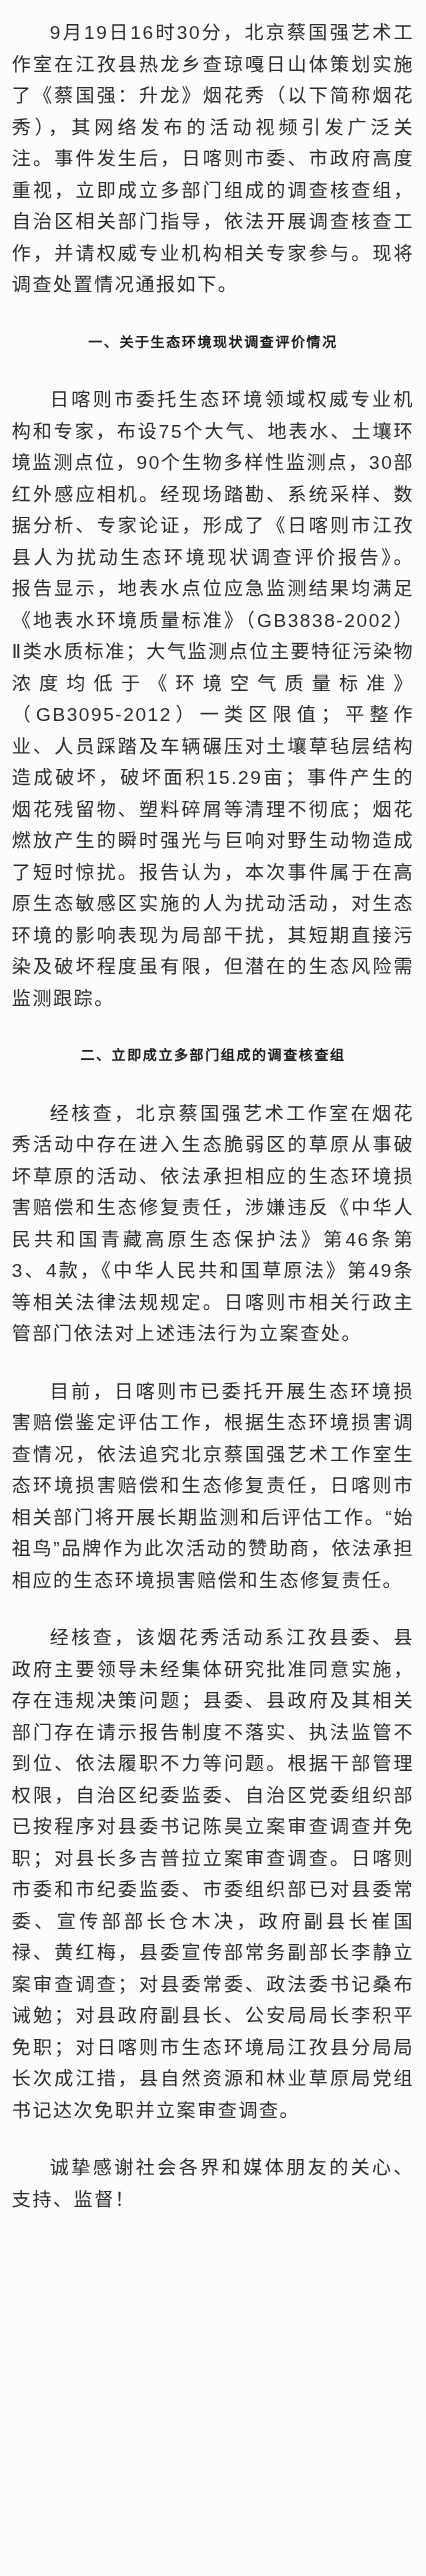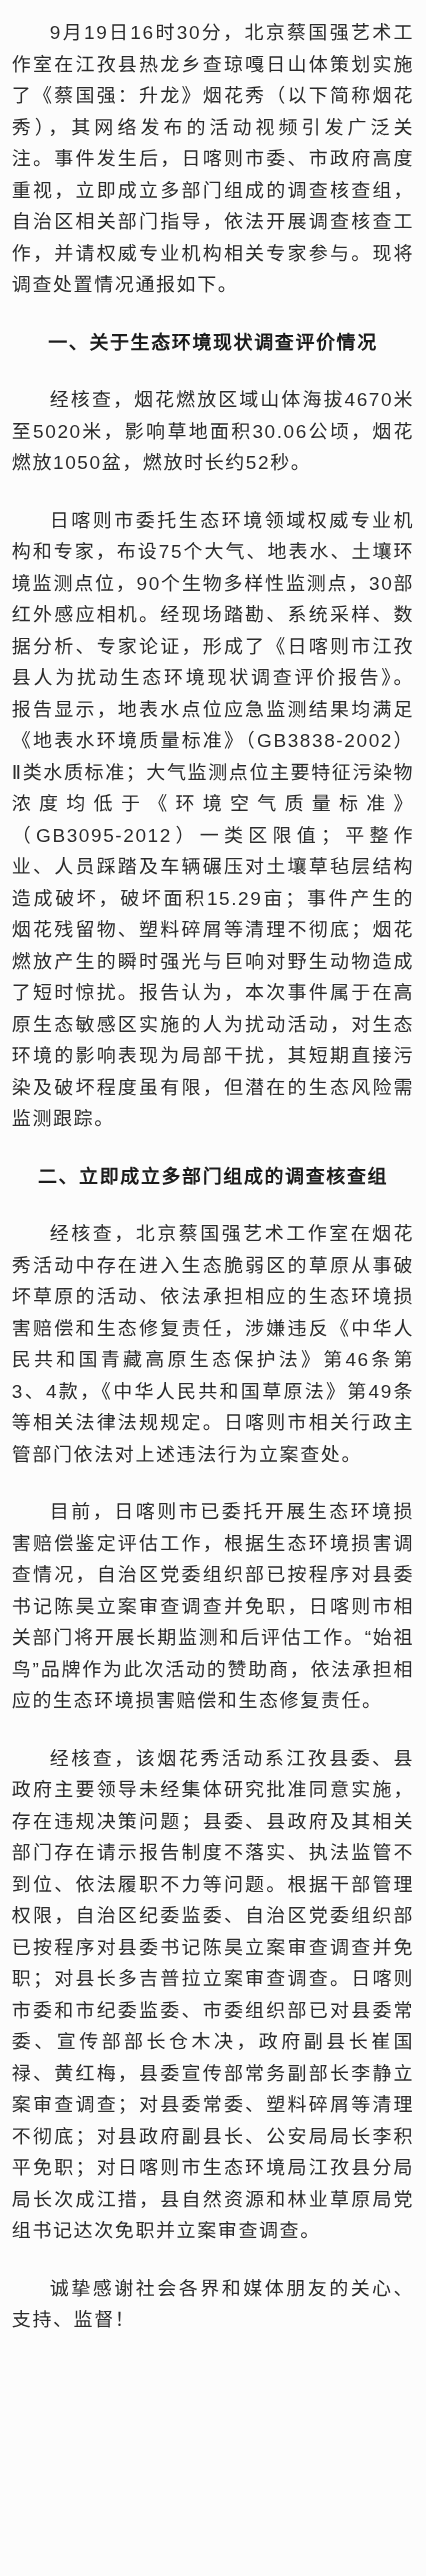--- a/index.html
+++ b/index.html
@@ -23,21 +23,21 @@
   .title {
     margin: 0 0 30px 0;
     font-size: 19px;
     line-height: 31.5px;
     font-weight: bold;
     text-align: center;
     color: #1c1c1c;
   }
   .heading {
     margin: 0 0 26px 0;
-    font-size: 19px;
+    font-size: 14px;
     line-height: 31.5px;
     font-weight: bold;
     text-align: center;
     color: #1c1c1c;
   }
   .para {
     margin: 0 0 26px 0;
     text-indent: 2em;
     text-align: justify;
     text-justify: inter-ideograph;
@@ -46,30 +46,29 @@
 </head>
 <body>
 
 <div class="page">
 
 
   <p class="para">9月19日16时30分，北京蔡国强艺术工作室在江孜县热龙乡查琼嘎日山体策划实施了《蔡国强：升龙》烟花秀（以下简称烟花秀），其网络发布的活动视频引发广泛关注。事件发生后，日喀则市委、市政府高度重视，立即成立多部门组成的调查核查组，自治区相关部门指导，依法开展调查核查工作，并请权威专业机构相关专家参与。现将调查处置情况通报如下。</p>
 
   <h2 class="heading">一、关于生态环境现状调查评价情况</h2>
 
-  <p class="para">经核查，烟花燃放区域山体海拔4670米至5020米，影响草地面积30.06公顷，烟花燃放1050盆，燃放时长约52秒。</p>
 
   <p class="para">日喀则市委托生态环境领域权威专业机构和专家，布设75个大气、地表水、土壤环境监测点位，90个生物多样性监测点，30部红外感应相机。经现场踏勘、系统采样、数据分析、专家论证，形成了《日喀则市江孜县人为扰动生态环境现状调查评价报告》。报告显示，地表水点位应急监测结果均满足《地表水环境质量标准》（GB3838-2002）Ⅱ类水质标准；大气监测点位主要特征污染物浓度均低于《环境空气质量标准》（GB3095-2012）一类区限值；平整作业、人员踩踏及车辆碾压对土壤草毡层结构造成破坏，破坏面积15.29亩；事件产生的烟花残留物、塑料碎屑等清理不彻底；烟花燃放产生的瞬时强光与巨响对野生动物造成了短时惊扰。报告认为，本次事件属于在高原生态敏感区实施的人为扰动活动，对生态环境的影响表现为局部干扰，其短期直接污染及破坏程度虽有限，但潜在的生态风险需监测跟踪。</p>
 
   <h2 class="heading">二、立即成立多部门组成的调查核查组</h2>
 
   <p class="para">经核查，北京蔡国强艺术工作室在烟花秀活动中存在进入生态脆弱区的草原从事破坏草原的活动、依法承担相应的生态环境损害赔偿和生态修复责任，涉嫌违反《中华人民共和国青藏高原生态保护法》第46条第3、4款，《中华人民共和国草原法》第49条等相关法律法规规定。日喀则市相关行政主管部门依法对上述违法行为立案查处。</p>
 
-  <p class="para">目前，日喀则市已委托开展生态环境损害赔偿鉴定评估工作，根据生态环境损害调查情况，自治区党委组织部已按程序对县委书记陈昊立案审查调查并免职，日喀则市相关部门将开展长期监测和后评估工作。“始祖鸟”品牌作为此次活动的赞助商，依法承担相应的生态环境损害赔偿和生态修复责任。</p>
+  <p class="para">目前，日喀则市已委托开展生态环境损害赔偿鉴定评估工作，根据生态环境损害调查情况，依法追究北京蔡国强艺术工作室生态环境损害赔偿和生态修复责任，日喀则市相关部门将开展长期监测和后评估工作。“始祖鸟”品牌作为此次活动的赞助商，依法承担相应的生态环境损害赔偿和生态修复责任。</p>
 
 
-  <p class="para">经核查，该烟花秀活动系江孜县委、县政府主要领导未经集体研究批准同意实施，存在违规决策问题；县委、县政府及其相关部门存在请示报告制度不落实、执法监管不到位、依法履职不力等问题。根据干部管理权限，自治区纪委监委、自治区党委组织部已按程序对县委书记陈昊立案审查调查并免职；对县长多吉普拉立案审查调查。日喀则市委和市纪委监委、市委组织部已对县委常委、宣传部部长仓木决，政府副县长崔国禄、黄红梅，县委宣传部常务副部长李静立案审查调查；对县委常委、塑料碎屑等清理不彻底；对县政府副县长、公安局局长李积平免职；对日喀则市生态环境局江孜县分局局长次成江措，县自然资源和林业草原局党组书记达次免职并立案审查调查。</p>
+  <p class="para">经核查，该烟花秀活动系江孜县委、县政府主要领导未经集体研究批准同意实施，存在违规决策问题；县委、县政府及其相关部门存在请示报告制度不落实、执法监管不到位、依法履职不力等问题。根据干部管理权限，自治区纪委监委、自治区党委组织部已按程序对县委书记陈昊立案审查调查并免职；对县长多吉普拉立案审查调查。日喀则市委和市纪委监委、市委组织部已对县委常委、宣传部部长仓木决，政府副县长崔国禄、黄红梅，县委宣传部常务副部长李静立案审查调查；对县委常委、政法委书记桑布诫勉；对县政府副县长、公安局局长李积平免职；对日喀则市生态环境局江孜县分局局长次成江措，县自然资源和林业草原局党组书记达次免职并立案审查调查。</p>
 
 
   <p class="para">诚挚感谢社会各界和媒体朋友的关心、支持、监督！</p>
 
 </div>
 
 
 </body></html>

